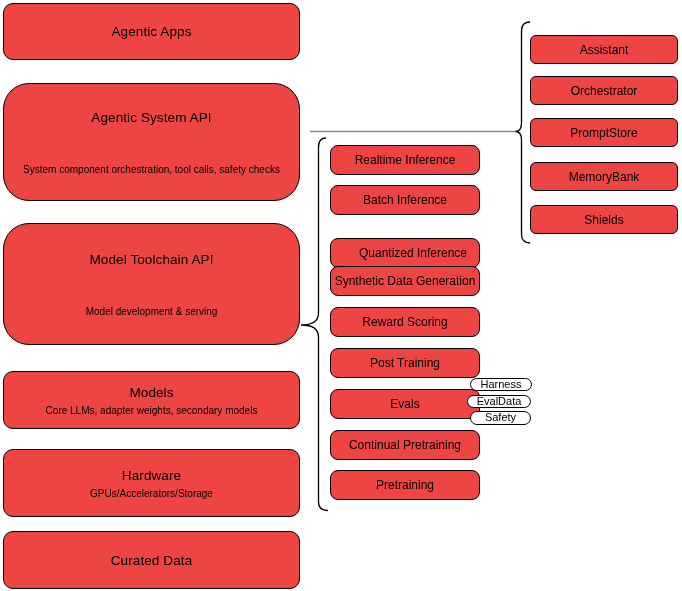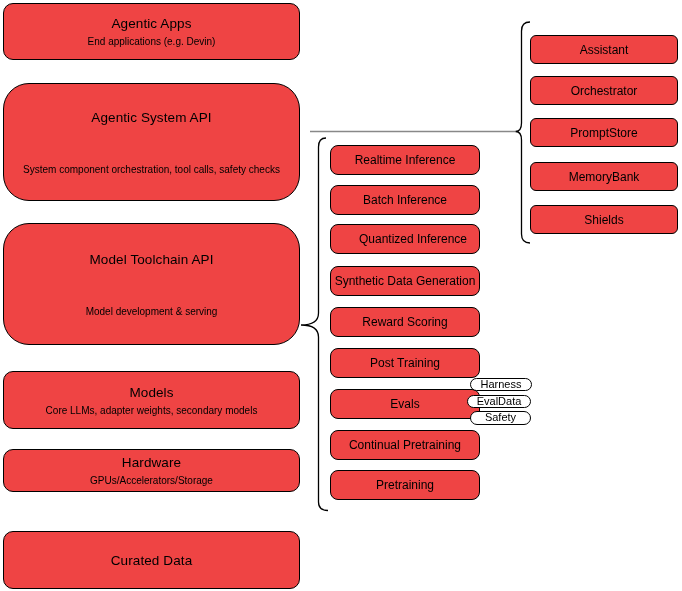--- a/index.html
+++ b/index.html
@@ -89,54 +89,53 @@
 
     <path d="M 310 131.5 L 515.5 131.5" fill="none" stroke="#888888" stroke-width="1.4"></path>
 
     <path d="M 530 22 Q 521.5 22 521.5 31 L 521.5 123 Q 521.5 131.5 515.5 131.5 Q 521.5 131.5 521.5 140 L 521.5 234 Q 521.5 243 530 243" fill="none" stroke="#000000" stroke-width="1.3"></path>
 
     <path d="M 326 138 Q 318.5 138 318.5 147 L 318.5 313 Q 318.5 325 301 325 Q 318.5 325 318.5 337 L 318.5 502 Q 318.5 510.5 328 510.5" fill="none" stroke="#000000" stroke-width="1.3"></path>
   </svg>
 
   <div class="box left-box r10" style="top:3px;height:57px;">
     <div class="title">Agentic Apps</div>
-    <div class="subtitle">End applications (e.g. Devin)</div>
   </div>
 
   <div class="box left-box r26" style="top:83px;height:118px;">
     <div class="title">Agentic System API</div>
     <div class="subtitle">System component orchestration, tool calls, safety checks</div>
   </div>
 
   <div class="box left-box r26" style="top:223px;height:122px;">
     <div class="title">Model Toolchain API</div>
     <div class="subtitle">Model development &amp; serving</div>
   </div>
 
   <div class="box left-box r10" style="top:371px;height:58px;">
     <div class="title">Models</div>
     <div class="subtitle">Core LLMs, adapter weights, secondary models</div>
   </div>
 
-  <div class="box left-box r10" style="top:449px;height:43px;">
+  <div class="box left-box r10" style="top:449px;height:68px;">
     <div class="title">Hardware</div>
     <div class="subtitle">GPUs/Accelerators/Storage</div>
   </div>
 
   <div class="box left-box r10" style="top:531px;height:58px;">
     <div class="title">Curated Data</div>
   </div>
 
   <div class="box mid-box" style="top:145px;">
     <span>Realtime Inference</span>
   </div>
   <div class="box mid-box" style="top:185px;">
     <span>Batch Inference</span>
   </div>
-  <div class="box mid-box" style="top:224px;padding-left:16px;">
+  <div class="box mid-box" style="top:238px;padding-left:16px;">
     <span>Quantized Inference</span>
   </div>
   <div class="box mid-box" style="top:307px;">
     <span>Reward Scoring</span>
   </div>
   <div class="box mid-box" style="top:266px;">
     <span>Synthetic Data Generation</span>
   </div>
   <div class="box mid-box" style="top:348px;">
     <span>Post Training</span>

